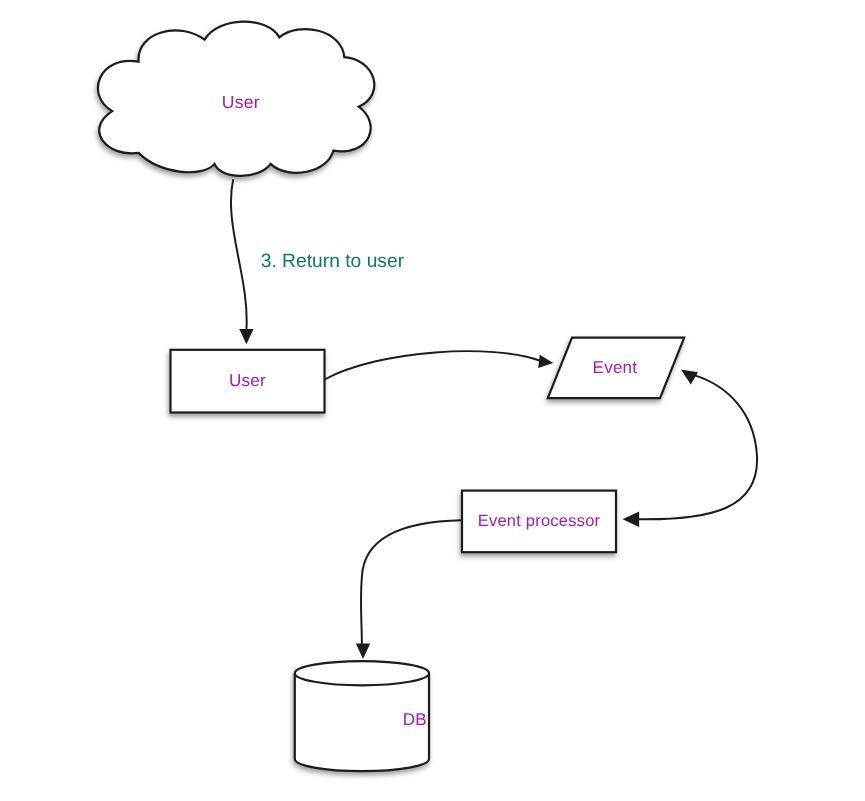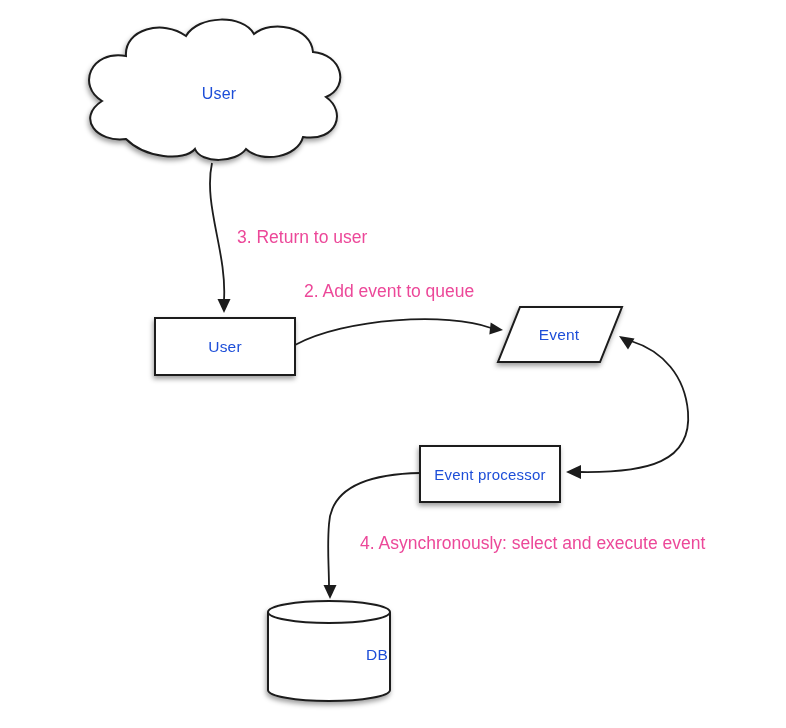--- a/index.html
+++ b/index.html
@@ -13,27 +13,27 @@
     overflow: hidden;
   }
   svg.diagram { position: absolute; left: 0; top: 0; }
   .shapes { filter: drop-shadow(-1px 3px 2.5px rgba(0,0,0,0.38)); }
   .node-label {
     position: absolute;
     transform: translate(-50%, -50%);
     font-size: 15.5px;
     letter-spacing: 0.2px;
     white-space: nowrap;
-    color: #1d4ed8;
+    color: #a21caf;
   }
   .edge-label {
     position: absolute;
     font-size: 17.5px;
     white-space: nowrap;
-    color: #ec4899;
+    color: #0f766e;
   }
 </style>
 </head>
 <body>
 
 <div class="stage">
 
   <svg class="diagram" width="786" height="728" viewBox="0 0 786 728">
 
     <g class="shapes" fill="#ffffff" stroke="#1c1c1c" stroke-width="2">
@@ -72,17 +72,15 @@
       <polygon points="330,599 323.5,585 336.5,585"></polygon>
     </g>
   </svg>
 
   <div class="node-label" style="left:219px; top:94px; font-size:16px;">User</div>
   <div class="node-label" style="left:225px; top:347px;">User</div>
   <div class="node-label" style="left:559px; top:335px;">Event</div>
   <div class="node-label" style="left:490px; top:474px; font-size:15px;">Event processor</div>
   <div class="node-label" style="left:329px; top:655px;margin-left:48px;">DB</div>
 
-  <div class="edge-label" style="left:304px; top:281px;">2. Add event to queue</div>
   <div class="edge-label" style="left:237px; top:227px;">3. Return to user</div>
-  <div class="edge-label" style="left:360px; top:533px;">4. Asynchronously: select and execute event</div>
 
 </div>
 
 </body></html>

